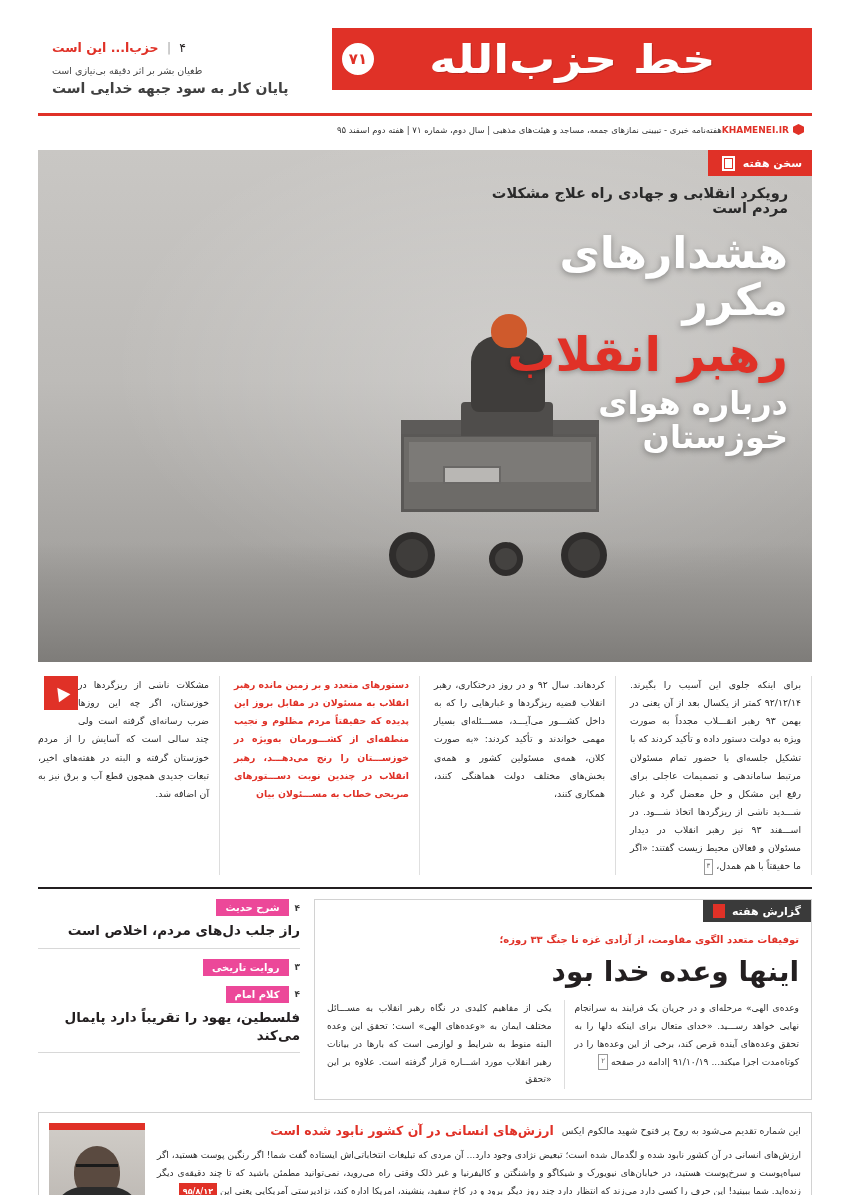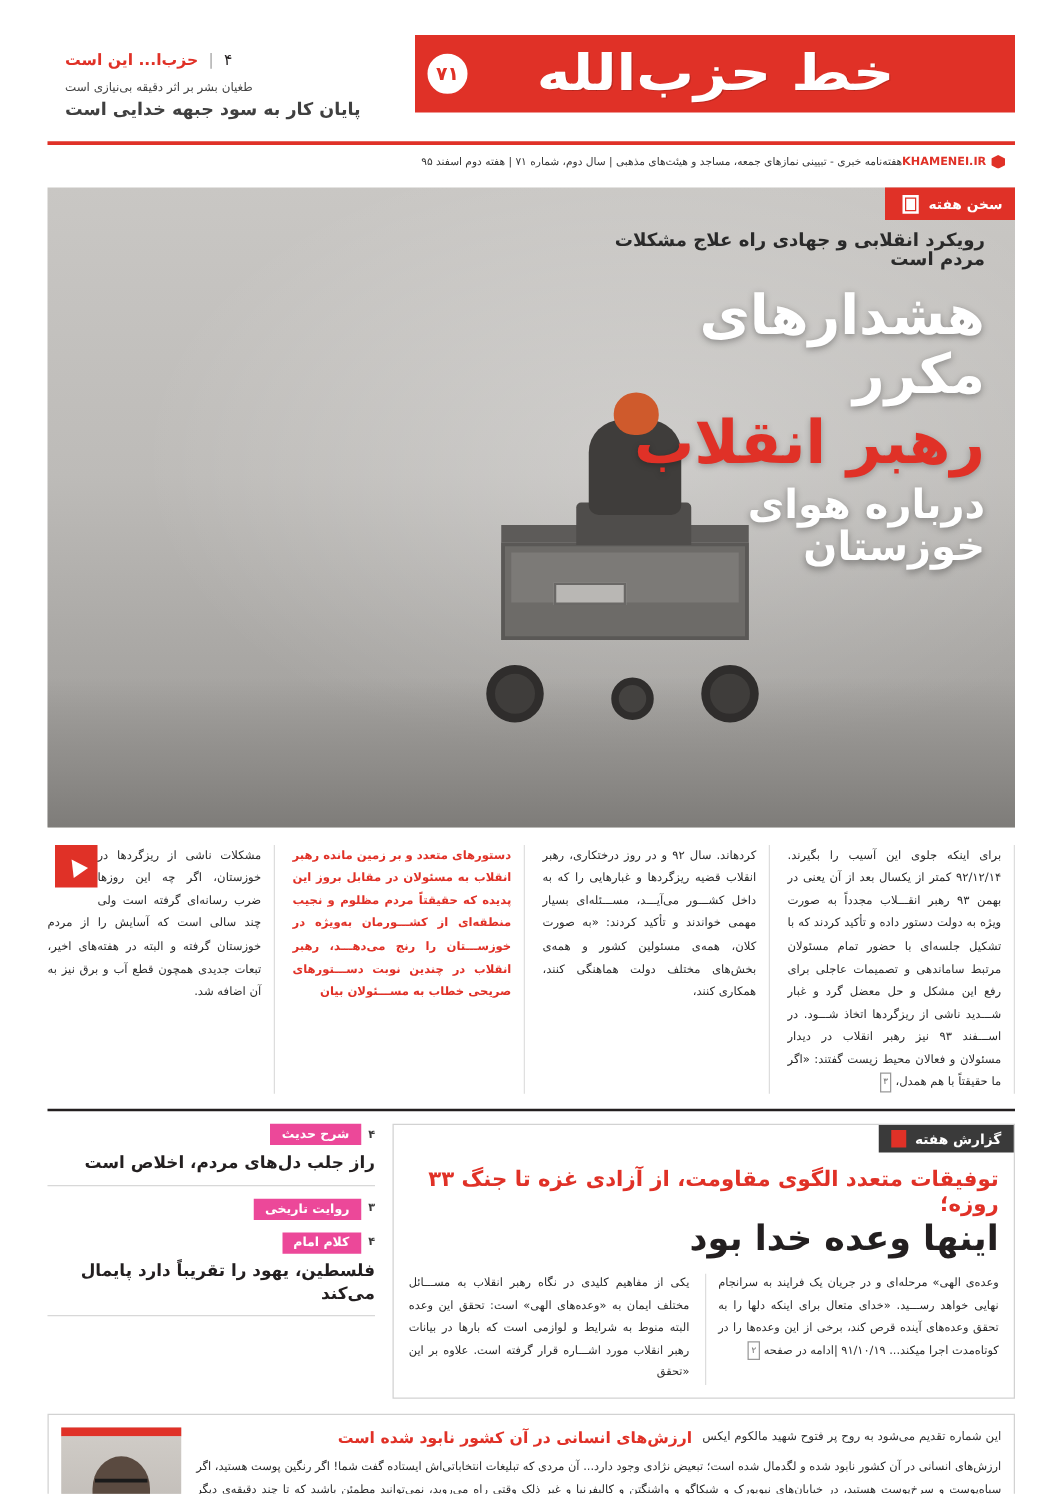--- a/index.html
+++ b/index.html
@@ -322,21 +322,21 @@
     font-size:11px; font-weight:bold;
     display:flex; align-items:center; gap:7px;
     padding: 4px 10px;
     position:absolute; top:0; right:0;
   }
   .report-tab .t-ico {
     width:12px;height:14px;background:#e03127;position:relative;
   }
   .report-body { padding: 34px 12px 0 12px; text-align: right; }
   .report-kicker {
-    font-size: 17px; font-weight: bold; color:#e03127; 
+    font-size: 10px; font-weight: bold; color:#e03127; margin-bottom: 10px;
   }
   .report-title {
     font-size: 28px; font-weight: bold; color:#231f20; margin-bottom: 12px;
   }
   .report-cols { display:flex; gap:12px; }
   .report-cols .rc {
     flex:1 1 0; font-size: 9.1px; line-height:1.95; text-align: justify; color:#2b2b2b;
   }
   .report-cols .rc.first { border-left:1px solid #ddd; padding-left:10px; }
 

